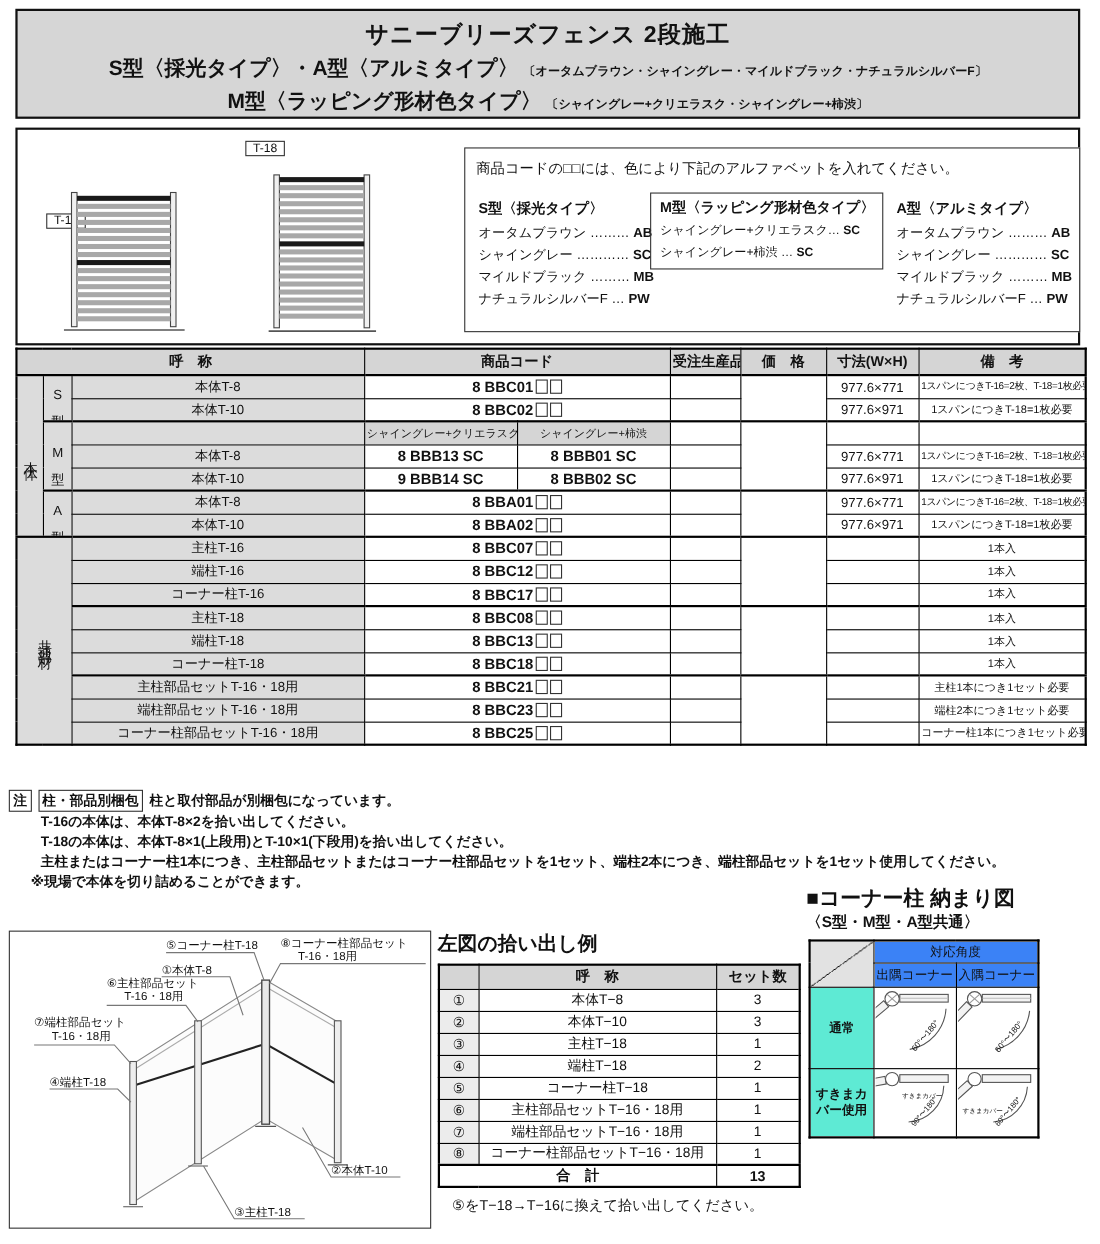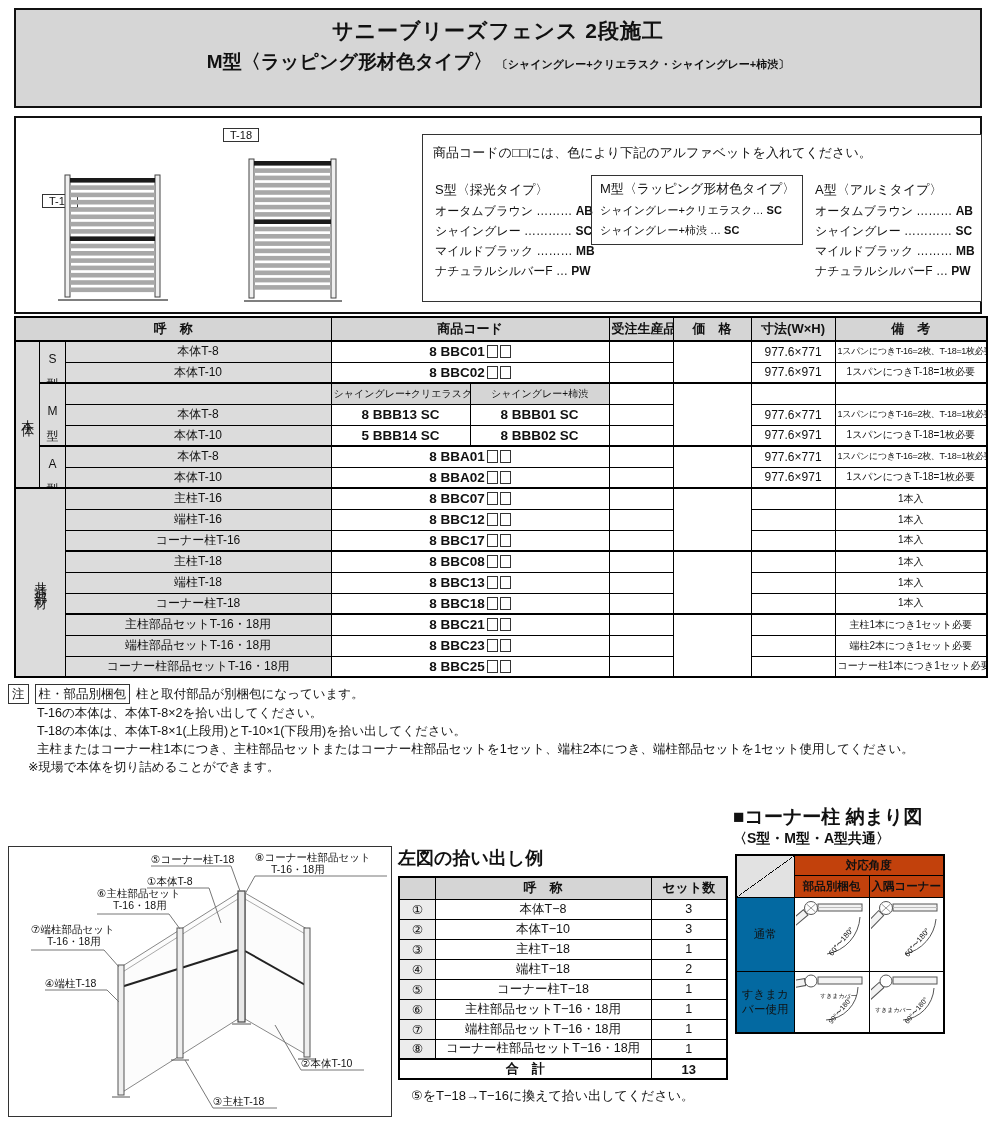--- a/index.html
+++ b/index.html
@@ -15,21 +15,21 @@
   .title-l2, .title-l3 { margin-top:4px; white-space:nowrap; }
   .title-main { font-size:19px; font-weight:bold; }
   .title-sub { font-size:11px; font-weight:bold; }
 
   
   .diagram-box { left:14px; top:116px; width:968px; height:198px; background:#fff; border:2px solid #111; }
   .flabel { position:absolute; border:1px solid #333; background:#fff; font-size:11px; padding:0 6px; }
   .color-panel { position:absolute; left:406px; top:16px; width:560px; height:168px; border:1px solid #333; background:#fff; }
   .cc-instr { position:absolute; left:10px; top:9px; font-size:13px; }
   .cc-col { position:absolute; font-size:12px; line-height:20px; white-space:nowrap; }
-  .cc-title { font-size:13px; font-weight:normal; line-height:22px; }
+  .cc-title { font-size:13px; font-weight:bold; line-height:22px; }
   .cc-box { border:1px solid #333; padding:2px 8px 4px 8px; }
   .cc-code { font-weight:bold; }
 
   
   table { border-collapse:collapse; table-layout:fixed; }
   table.main { width:972px; border:2px solid #000; font-size:12px; }
   table.main td, table.main th { border:1px solid #000; padding:0 2px; overflow:hidden; white-space:nowrap; }
   table.main thead th { background:#d5d5d5; font-size:13px; font-weight:bold; height:24px; border-bottom:2px solid #000; }
   table.main tbody tr { height:21px; }
   .ncell { background:#dcdcdc; text-align:center; }
@@ -40,21 +40,21 @@
   .shead { background:#d5d5d5; font-size:10px; text-align:center; }
   .ecell { background:#fff; }
   .dcell { text-align:center; font-size:12px; background:#fff; }
   .rcell { text-align:center; font-size:10px; background:#fff; }
   .rsmall { font-size:9px; letter-spacing:-0.3px; }
   .cbox { display:inline-block; width:11px; height:13px; border:1px solid #333; background:#fff; vertical-align:-2px; margin-left:2px; }
   tr.sep > td { border-bottom:2px solid #000; }
   .bb2 { border-bottom:2px solid #000 !important; }
 
   
-  .notes { left:8px; top:684px; width:984px; font-size:12.5px; line-height:18px; }
+  .notes { left:8px; top:718px; width:984px; font-size:12.5px; line-height:18px;font-weight:bold; }
   .note-row { white-space:nowrap; }
   .nbox { display:inline-block; border:1px solid #333; padding:0 3px; margin-right:6px; }
   .indent1 { padding-left:29px; }
   .indent2 { padding-left:20px; }
 
   
   .bheading { font-size:19px; font-weight:bold; white-space:nowrap; }
   .bsubheading { font-size:14px; font-weight:bold; }
   .pickup-diagram-box { left:8px; top:846px; width:384px; height:271px; border:1px solid #333; background:#fff; }
   .pickup-sub { left:398px; top:846px; font-size:18px; font-weight:bold; }
@@ -63,34 +63,38 @@
   table.pickup td, table.pickup th { border:1px solid #000; padding:0 2px; text-align:center; overflow:hidden; white-space:nowrap; }
   table.pickup thead th { background:#d5d5d5; height:22px; font-size:13px; }
   table.pickup tbody tr { height:20px; }
   .no-cell { background:#ececec; }
   tr.total td { border-top:2px solid #000; font-weight:bold; font-size:13px; }
   .pickup-note { left:398px; top:1086px; font-size:13px; line-height:19px; }
 
   
   table.corner { width:208px; border:2px solid #000; font-size:11.5px; }
   table.corner td, table.corner th { border:1px solid #000; padding:0 1px; text-align:center; overflow:hidden; }
-  table.corner th { background:#c2410c; font-weight:bold; }
+  table.corner th { background:#3b82f6; font-weight:normal; }
   .diag-cell { background:linear-gradient(to bottom right,#e2e2e2 49.5%,#000 49.5%,#000 50.5%,#e2e2e2 50.5%); }
-  .cr-label { background:#0369a1; white-space:normal; font-size:11.5px; }
+  .cr-label { background:#5eead4; white-space:normal; font-size:11.5px;font-weight:bold; }
   .cr-diagram { background:#fff; padding:0; }
 
   svg text { font-family:"Liberation Sans","DejaVu Sans",sans-serif; fill:#111; }
 </style>
 </head>
 <body>
 
 <div id="page">
 
   <div class="abs title-box">
     <div class="title-l1">サニーブリーズフェンス 2段施工</div>
+    <div class="title-l2">
+      <span class="title-main">S型〈採光タイプ〉・A型〈アルミタイプ〉</span>
+      <span class="title-sub">〔オータムブラウン・シャイングレー・マイルドブラック・ナチュラルシルバーF〕</span>
+    </div>
     <div class="title-l3">
       <span class="title-main">M型〈ラッピング形材色タイプ〉</span>
       <span class="title-sub">〔シャイングレー+クリエラスク・シャイングレー+柿渋〕</span>
     </div>
   </div>
 
   <div class="abs diagram-box">
     <span class="flabel" style="left:26px;top:30px;margin-top:46px;">T-16</span>
     <span class="flabel" style="left:207px;top:10px;">T-18</span>
 
@@ -224,21 +228,21 @@
       <tr>
         <td class="ncell">本体T-8</td>
         <td class="ccell">8 BBB13 SC</td>
         <td class="ccell">8 BBB01 SC</td>
         <td class="ecell"></td>
         <td class="dcell">977.6×771</td>
         <td class="rcell rsmall">1スパンにつきT-16=2枚、T-18=1枚必要</td>
       </tr>
       <tr class="sep">
         <td class="ncell">本体T-10</td>
-        <td class="ccell">5 BBB14 SC</td>
+        <td class="ccell">9 BBB14 SC</td>
         <td class="ccell">8 BBB02 SC</td>
         <td class="ecell"></td>
         <td class="dcell">977.6×971</td>
         <td class="rcell">1スパンにつきT-18=1枚必要</td>
       </tr>
       <tr>
         <td rowspan="2" class="tlabel bb2"><span class="vtext2">A型</span></td>
         <td class="ncell">本体T-8</td>
         <td colspan="2" class="ccell"><span>8 BBA01</span><span class="cbox"></span><span class="cbox"></span></td>
         <td class="ecell"></td>
@@ -453,21 +457,21 @@
         <col style="width:58px">
         <col style="width:75px">
         <col style="width:75px">
       </colgroup>
     <tbody>
       <tr style="height:20px;">
         <td rowspan="2" class="diag-cell"></td>
         <th colspan="2">対応角度</th>
       </tr>
       <tr style="height:22px;">
-        <th>部品別梱包</th>
+        <th>出隅コーナー</th>
         <th>入隅コーナー</th>
       </tr>
       <tr style="height:74px;">
         <td class="cr-label">通常</td>
         <td class="cr-diagram">
           <svg width="73" height="70" viewBox="0 0 73 70">
             <rect x="22" y="6" width="44" height="7" fill="#f3f3f3" stroke="#555" stroke-width="1"></rect>
             <line x1="22" y1="9.5" x2="66" y2="9.5" stroke="#bbb" stroke-width="1"></line>
             <g transform="rotate(50 15 10)">
                 <rect x="11.5" y="17" width="7" height="38" fill="#f3f3f3" stroke="#555" stroke-width="1"></rect>

